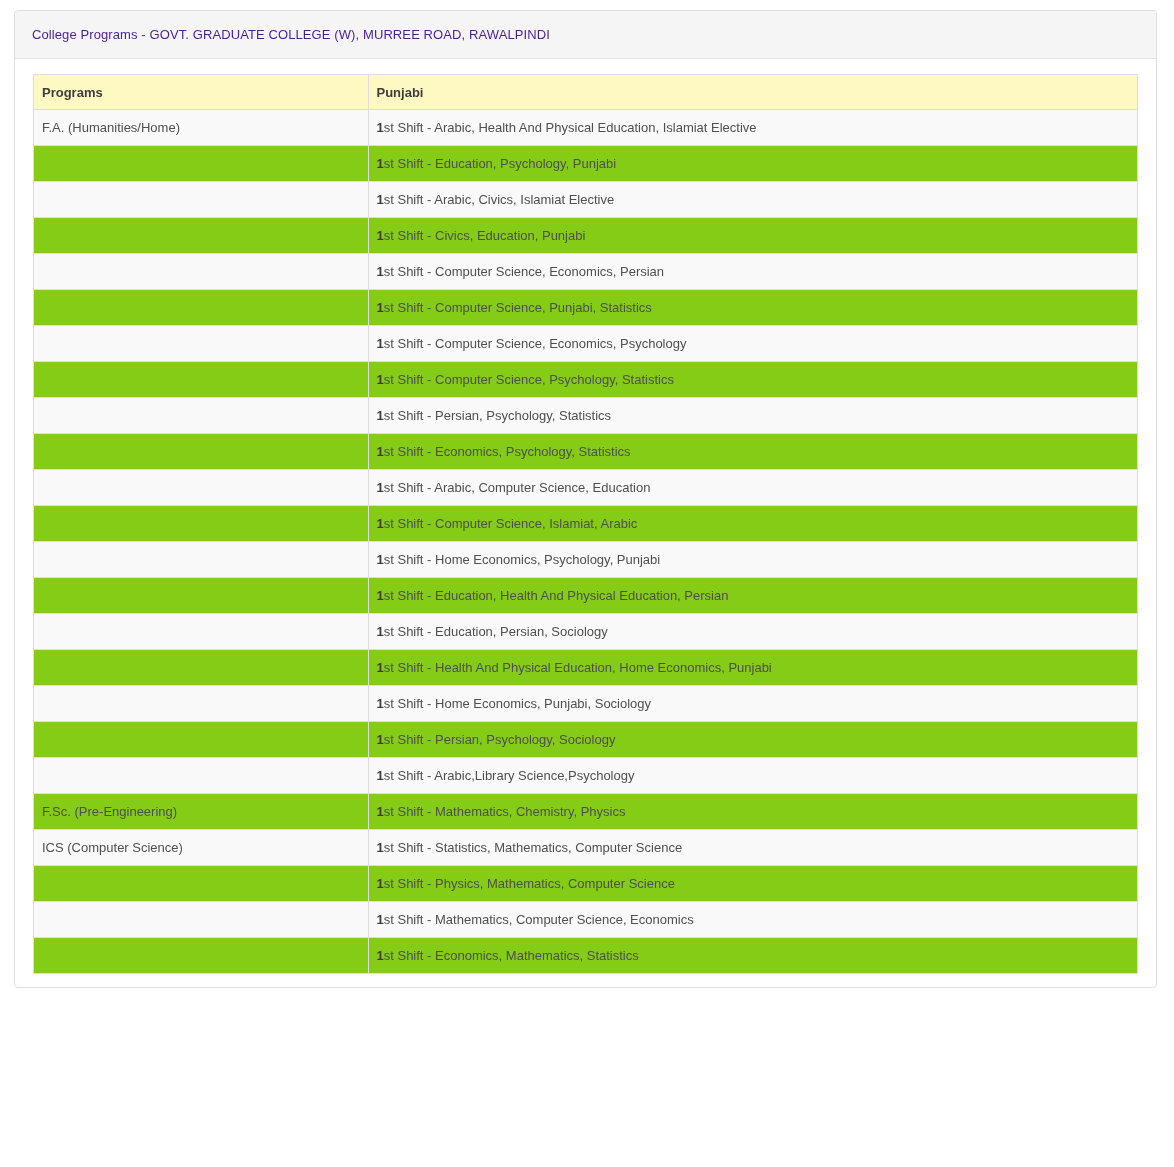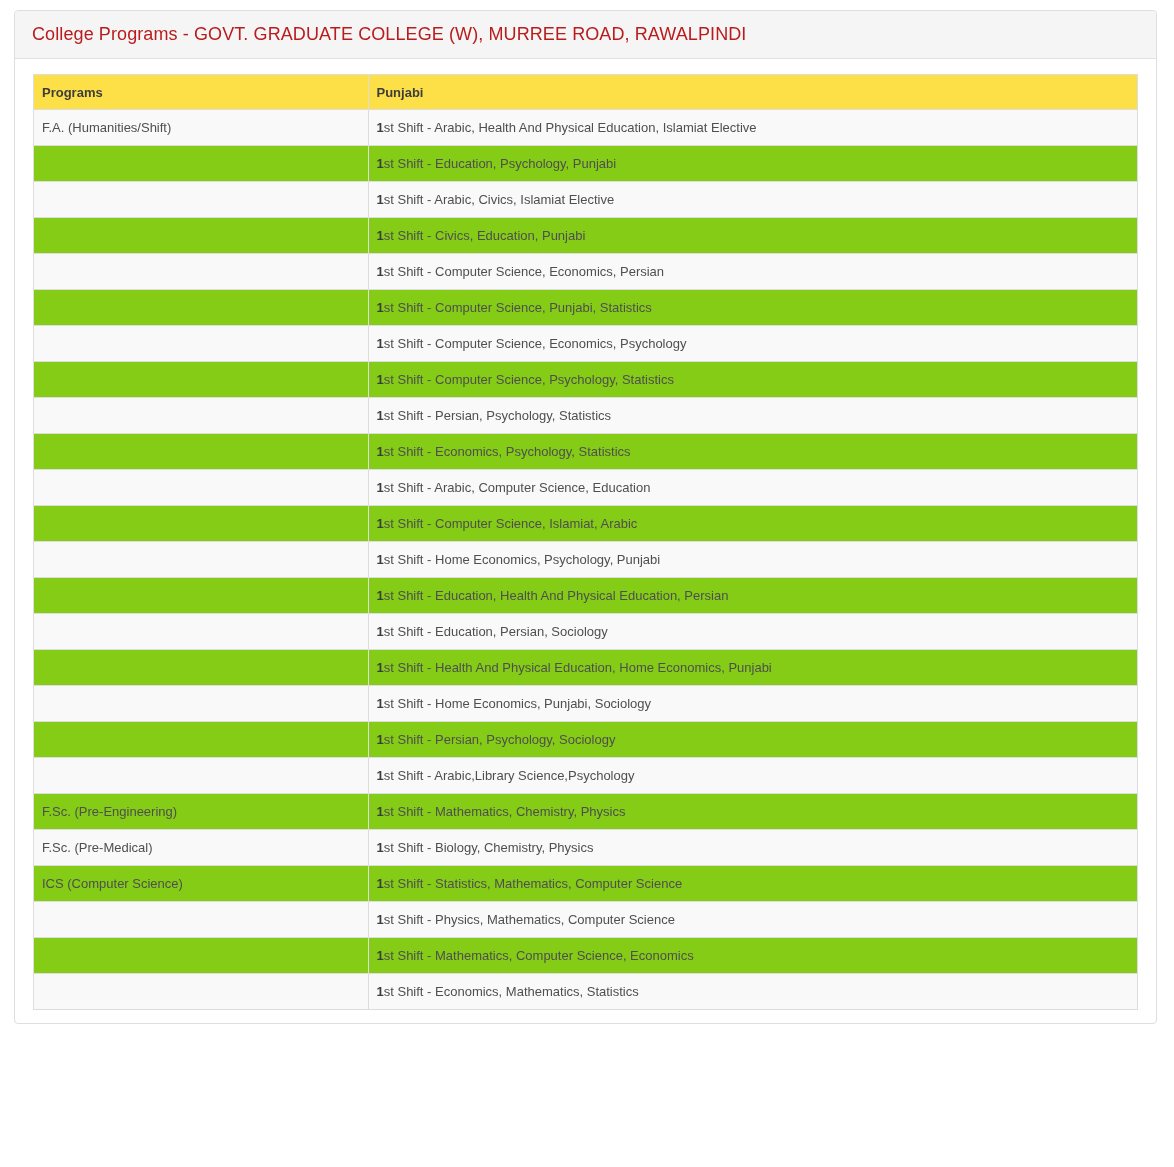--- a/index.html
+++ b/index.html
@@ -20,23 +20,23 @@
     border-radius: 4px;
     background: #ffffff;
   }
   .panel-heading {
     background: #f5f5f5;
     border-bottom: 1px solid #e2e2e2;
     border-radius: 4px 4px 0 0;
     padding: 14px 17px;
   }
   .panel-title {
-    font-size: 18px;
+    font-size: 13px;
     line-height: 19px;
-    color: #b91c1c;
+    color: #4c1d95;
     font-weight: normal;
     letter-spacing: 0.1px;
   }
   .panel-body {
     padding: 15px 18px 13px 18px;
   }
   table.programs-table {
     width: 100%;
     border-collapse: collapse;
     border: 1px solid #dddddd;
@@ -48,21 +48,21 @@
   table.programs-table td {
     border: 1px solid #dddddd;
     padding: 0 8px;
     text-align: left;
     vertical-align: middle;
     overflow: hidden;
     white-space: nowrap;
   }
   table.programs-table th {
     height: 35px;
-    background: #fde047;
+    background: #fef9c3;
     color: #3d3d3d;
     font-weight: bold;
     font-size: 13px;
   }
   table.programs-table td {
     height: 36px;
     background: #84cc16;
   }
   table.programs-table col.col-programs { width: 30.3%; }
   table.programs-table col.col-subjects { width: 69.7%; }
@@ -88,21 +88,21 @@
         <col class="col-subjects">
       </colgroup>
       <thead>
         <tr>
           <th>Programs</th>
           <th>Punjabi</th>
         </tr>
       </thead>
       <tbody>
           <tr>
-            <td>F.A. (Humanities/Shift)</td>
+            <td>F.A. (Humanities/Home)</td>
             <td><b>1</b>st Shift - Arabic, Health And Physical Education, Islamiat Elective</td>
           </tr>
           <tr>
             <td></td>
             <td><b>1</b>st Shift - Education, Psychology, Punjabi</td>
           </tr>
           <tr>
             <td></td>
             <td><b>1</b>st Shift - Arabic, Civics, Islamiat Elective</td>
           </tr>
@@ -168,24 +168,20 @@
           </tr>
           <tr>
             <td></td>
             <td><b>1</b>st Shift - Arabic,Library Science,Psychology</td>
           </tr>
           <tr>
             <td>F.Sc. (Pre-Engineering)</td>
             <td><b>1</b>st Shift - Mathematics, Chemistry, Physics</td>
           </tr>
           <tr>
-            <td>F.Sc. (Pre-Medical)</td>
-            <td><b>1</b>st Shift - Biology, Chemistry, Physics</td>
-          </tr>
-          <tr>
             <td>ICS (Computer Science)</td>
             <td><b>1</b>st Shift - Statistics, Mathematics, Computer Science</td>
           </tr>
           <tr>
             <td></td>
             <td><b>1</b>st Shift - Physics, Mathematics, Computer Science</td>
           </tr>
           <tr>
             <td></td>
             <td><b>1</b>st Shift - Mathematics, Computer Science, Economics</td>

